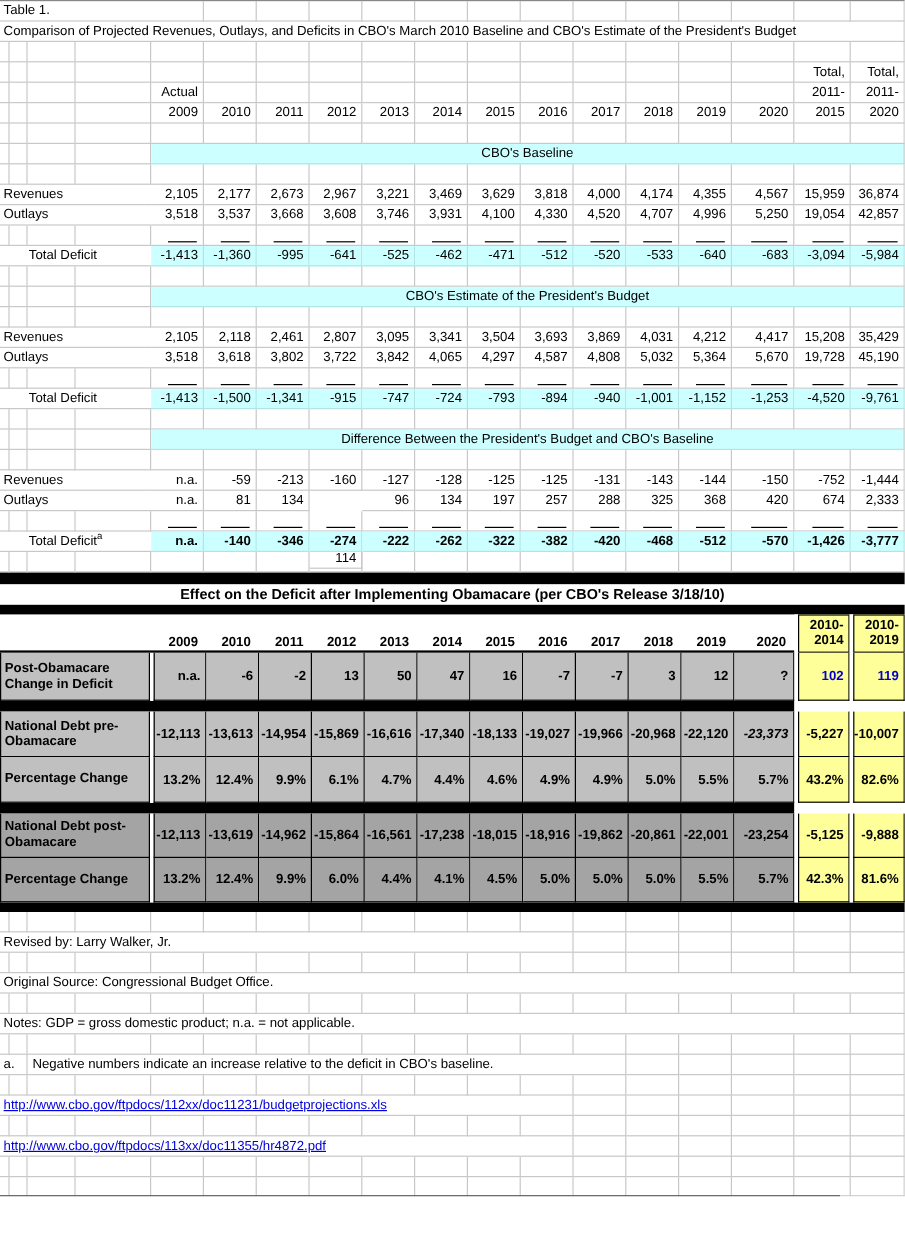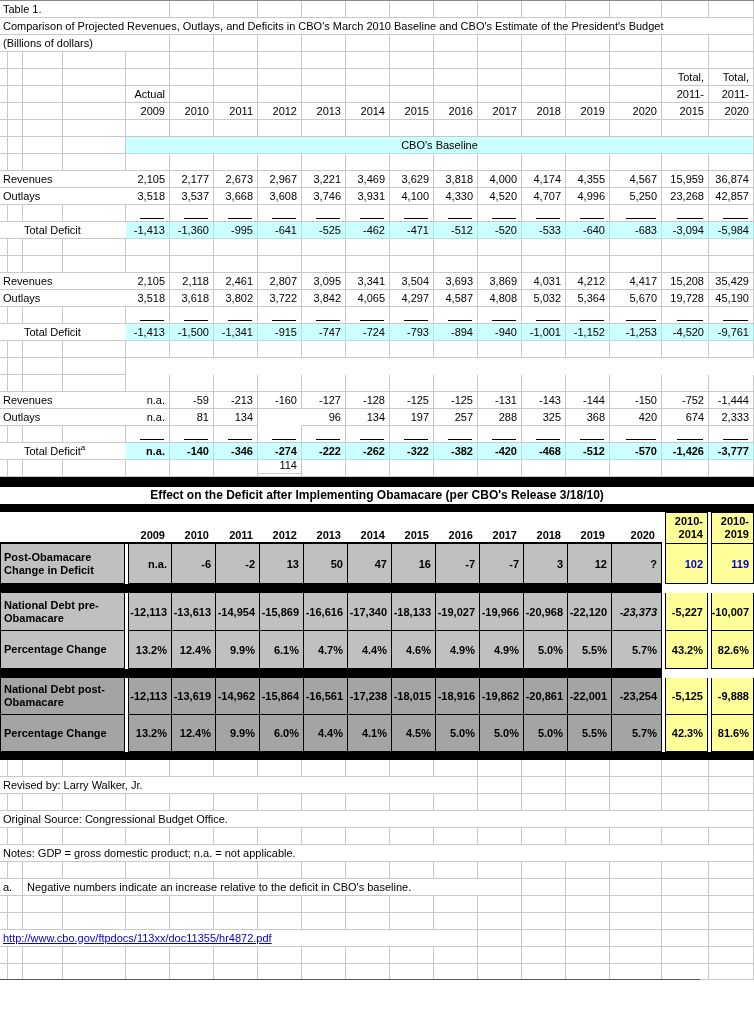--- a/index.html
+++ b/index.html
@@ -70,39 +70,20 @@
         <div class="c" style="width: 44px;"></div>
         <div class="c" style="width: 52px;"></div>
         <div class="c" style="width: 47px;"></div>
         <div class="c" style="width: 45px;"></div>
       </div>
     </div>
   <div class="row">
       <div class="c merged">Comparison of Projected Revenues, Outlays, and Deficits in CBO's March 2010 Baseline and CBO's Estimate of the President's Budget</div>
     </div>
   <div class="row">
-      <div class="c lc">(Billions of dollars)</div>
-      <div class="fillcells" style="display:flex;flex:1;">
-        <div class="c" style="width: 44px;"></div>
-        <div class="c" style="width: 44px;"></div>
-        <div class="c" style="width: 44px;"></div>
-        <div class="c" style="width: 44px;"></div>
-        <div class="c" style="width: 44px;"></div>
-        <div class="c" style="width: 44px;"></div>
-        <div class="c" style="width: 44px;"></div>
-        <div class="c" style="width: 44px;"></div>
-        <div class="c" style="width: 44px;"></div>
-        <div class="c" style="width: 44px;"></div>
-        <div class="c" style="width: 44px;"></div>
-        <div class="c" style="width: 52px;"></div>
-        <div class="c" style="width: 47px;"></div>
-        <div class="c" style="width: 45px;"></div>
-      </div>
-    </div>
-  <div class="row">
       <div class="fillcells" style="display:flex;flex:1;">
         <div class="c" style="width: 8px;"></div>
         <div class="c" style="width: 15px;"></div>
         <div class="c" style="width: 40px;"></div>
         <div class="c" style="width: 63px;"></div>
         <div class="c" style="width: 44px;"></div>
         <div class="c" style="width: 44px;"></div>
         <div class="c" style="width: 44px;"></div>
         <div class="c" style="width: 44px;"></div>
         <div class="c" style="width: 44px;"></div>
@@ -266,21 +247,21 @@
       <div class="c num" style="width: 44px;">3,668</div>
       <div class="c num" style="width: 44px;">3,608</div>
       <div class="c num" style="width: 44px;">3,746</div>
       <div class="c num" style="width: 44px;">3,931</div>
       <div class="c num" style="width: 44px;">4,100</div>
       <div class="c num" style="width: 44px;">4,330</div>
       <div class="c num" style="width: 44px;">4,520</div>
       <div class="c num" style="width: 44px;">4,707</div>
       <div class="c num" style="width: 44px;">4,996</div>
       <div class="c num" style="width: 52px;">5,250</div>
-      <div class="c num" style="width: 47px;">23,268</div>
+      <div class="c num" style="width: 47px;">19,054</div>
       <div class="c num" style="width: 45px;">42,857</div>
     </div>
   <div class="row">
       <div class="c" style="width: 8px;"></div>
       <div class="c" style="width: 15px;"></div>
       <div class="c" style="width: 40px;"></div>
       <div class="c" style="width: 63px;"></div>
       <div class="c sumcell" style="width: 44px;">
         <span class="sumline"></span>
       </div>
@@ -358,20 +339,29 @@
         <div class="c" style="width: 44px;"></div>
         <div class="c" style="width: 44px;"></div>
         <div class="c" style="width: 44px;"></div>
         <div class="c" style="width: 52px;"></div>
         <div class="c" style="width: 47px;"></div>
         <div class="c" style="width: 45px;"></div>
       </div>
     </div>
 
   <div class="row">
+      <div class="fillcells" style="display:flex;">
+        <div class="c" style="width: 8px;"></div>
+        <div class="c" style="width: 15px;"></div>
+        <div class="c" style="width: 40px;"></div>
+        <div class="c" style="width: 63px;"></div>
+      </div>
+      <div class="c band">CBO's Estimate of the President's Budget</div>
+    </div>
+  <div class="row">
       <div class="fillcells" style="display:flex;flex:1;">
         <div class="c" style="width: 8px;"></div>
         <div class="c" style="width: 15px;"></div>
         <div class="c" style="width: 40px;"></div>
         <div class="c" style="width: 63px;"></div>
         <div class="c" style="width: 44px;"></div>
         <div class="c" style="width: 44px;"></div>
         <div class="c" style="width: 44px;"></div>
         <div class="c" style="width: 44px;"></div>
         <div class="c" style="width: 44px;"></div>
@@ -508,20 +498,21 @@
       </div>
     </div>
 
   <div class="row">
       <div class="fillcells" style="display:flex;">
         <div class="c" style="width: 8px;"></div>
         <div class="c" style="width: 15px;"></div>
         <div class="c" style="width: 40px;"></div>
         <div class="c" style="width: 63px;"></div>
       </div>
+      <div class="c band">Difference Between the President's Budget and CBO's Baseline</div>
     </div>
   <div class="row">
       <div class="fillcells" style="display:flex;flex:1;">
         <div class="c" style="width: 8px;"></div>
         <div class="c" style="width: 15px;"></div>
         <div class="c" style="width: 40px;"></div>
         <div class="c" style="width: 63px;"></div>
         <div class="c" style="width: 44px;"></div>
         <div class="c" style="width: 44px;"></div>
         <div class="c" style="width: 44px;"></div>
@@ -953,20 +944,31 @@
         <div class="c" style="width: 44px;"></div>
         <div class="c" style="width: 44px;"></div>
         <div class="c" style="width: 44px;"></div>
         <div class="c" style="width: 44px;"></div>
         <div class="c" style="width: 52px;"></div>
         <div class="c" style="width: 47px;"></div>
         <div class="c" style="width: 45px;"></div>
       </div>
     </div>
   <div class="row">
+      <div class="c" style="width:478px;padding-left:3px;"><a href="#">http://www.cbo.gov/ftpdocs/112xx/doc11231/budgetprojections.xls</a></div>
+      <div class="fillcells" style="display:flex;">
+        <div class="c" style="width: 44px;"></div>
+        <div class="c" style="width: 44px;"></div>
+        <div class="c" style="width: 44px;"></div>
+        <div class="c" style="width: 52px;"></div>
+        <div class="c" style="width: 47px;"></div>
+        <div class="c" style="width: 45px;"></div>
+      </div>
+    </div>
+  <div class="row">
       <div class="fillcells" style="display:flex;flex:1;">
         <div class="c" style="width: 8px;"></div>
         <div class="c" style="width: 15px;"></div>
         <div class="c" style="width: 40px;"></div>
         <div class="c" style="width: 63px;"></div>
         <div class="c" style="width: 44px;"></div>
         <div class="c" style="width: 44px;"></div>
         <div class="c" style="width: 44px;"></div>
         <div class="c" style="width: 44px;"></div>
         <div class="c" style="width: 44px;"></div>

